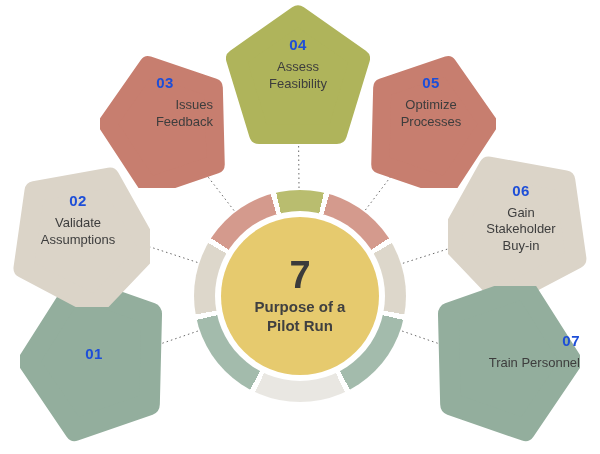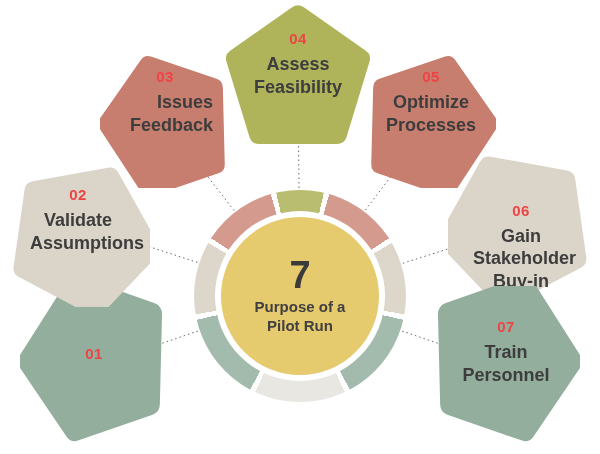--- a/index.html
+++ b/index.html
@@ -15,38 +15,38 @@
   .connector{stroke:#6a6a6a;stroke-width:1;stroke-dasharray:1.5 3;fill:none;}
 
   
   .pent{position:absolute;z-index:1;}
   .pent svg{position:absolute;left:0;top:0;width:100%;height:100%;display:block;}
   .pent-text{
     position:absolute;inset:0;
     display:flex;flex-direction:column;align-items:center;justify-content:center;
     text-align:center;z-index:2;
   }
-  .num{font-size:15px;font-weight:700;color:#ef4444;letter-spacing:.5px;margin-bottom:6px;}
-  .lbl{font-size:18px;font-weight:700;color:#3d3d3d;line-height:1.25;max-width:96px;}
+  .num{font-size:15px;font-weight:700;color:#1d4ed8;letter-spacing:.5px;margin-bottom:6px;}
+  .lbl{font-size:13px;font-weight:400;color:#3d3d3d;line-height:1.25;max-width:96px;}
 
   .p04{left:226px;top:4px;width:144px;height:140px;}
   .p03{left:100px;top:52px;width:130px;height:136px;}
   .p05{left:366px;top:52px;width:130px;height:136px;}
   .p02{left:6px;top:161px;width:144px;height:146px;}
   .p06{left:448px;top:150px;width:146px;height:148px;}
   .p01{left:20px;top:286px;width:148px;height:160px;}
   .p07{left:432px;top:286px;width:148px;height:160px;}
 
   .t04{transform:translateY(-10px);}
   .t03{transform:translateY(-18px);text-align:right;}
   .t05{transform:translateY(-18px);}
   .t02{transform:translateY(-14px);}
-  .t06{transform:translateY(-6px);justify-content:flex-end;}
+  .t06{transform:translateY(-6px);}
   .t01{transform:translateY(-10px);}
-  .t07{transform:translateY(-14px);}
+  .t07{transform:translateY(-14px);align-items:flex-end;}
 
   
   .ring{
     position:absolute;left:194px;top:190px;width:212px;height:212px;
     border-radius:50%;z-index:2;
   }
   .hole{
     position:absolute;inset:21px;border-radius:50%;background:#fff;
   }
   .core{

